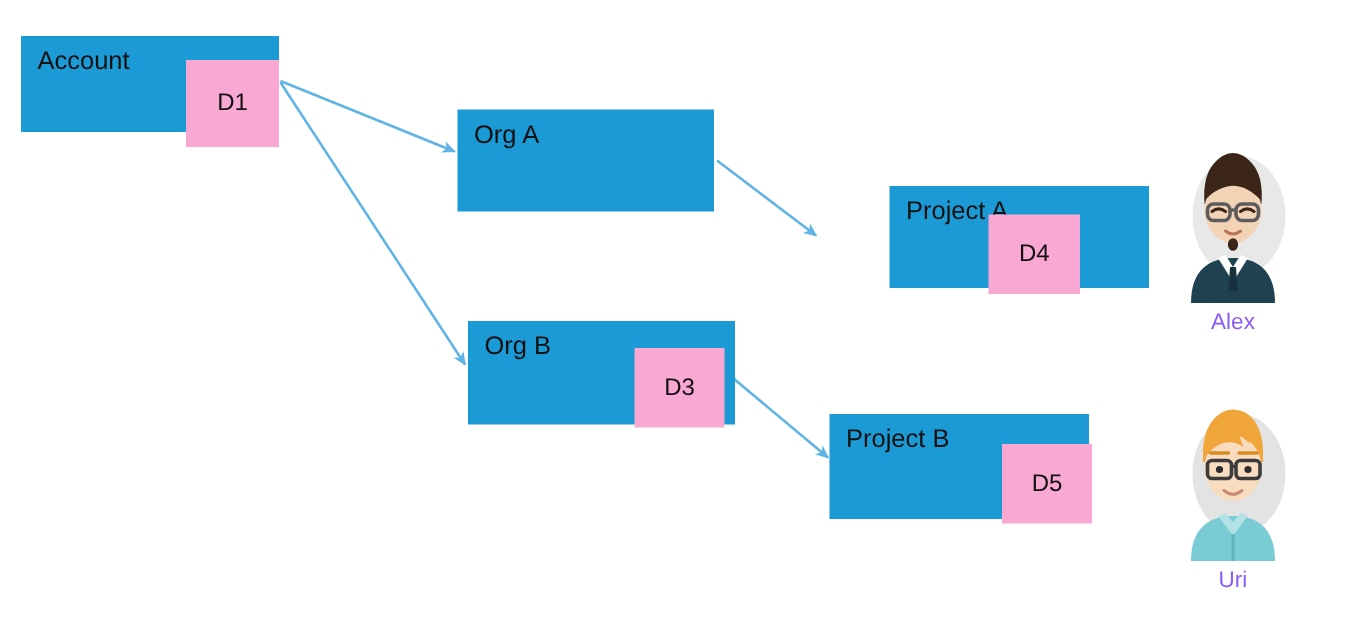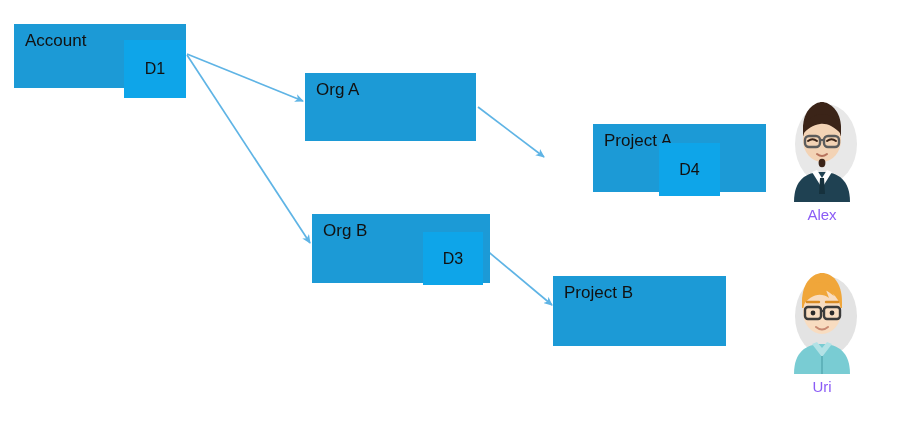--- a/index.html
+++ b/index.html
@@ -44,21 +44,21 @@
     left: 11px;
     top: 7px;
     color: #111111;
     font-size: 17px;
     line-height: 20px;
     white-space: nowrap;
     font-family: "Liberation Sans", sans-serif;
   }
   .node-badge {
     position: absolute;
-    background: #0ea5e9;
+    background: #f9a8d4;
     box-sizing: border-box;
     text-decoration: underline;
   }
   .badge-label {
     position: absolute;
     left: 0;
     right: 0;
     top: 50%;
     transform: translateY(-50%);
     text-align: center;
@@ -136,20 +136,23 @@
     </div>
     <div class="node-badge" style="left:114px; top:19px; width:61px; height:53px;">
       <span class="badge-label">D4</span>
     </div>
   </div>
 
   <div class="node" style="left:553px; top:276px; width:175px; height:73px;">
     <div class="node-box" style="width:173px; height:70px;">
       <span class="node-label">Project B</span>
     </div>
+    <div class="node-badge" style="left:115px; top:20px; width:60px; height:53px;">
+      <span class="badge-label">D5</span>
+    </div>
   </div>
 
   <div class="person" style="left:774px; top:92px;">
     <svg class="person-avatar" viewBox="0 0 96 110" xmlns="http://www.w3.org/2000/svg">
       <ellipse cx="52" cy="52" rx="31" ry="40" fill="#e8e8e8"></ellipse>
       <path d="M20 110 C20 88 32 80 48 80 C64 80 76 88 76 110 Z" fill="#1f4152"></path>
       <path d="M38 80 L48 96 L58 80 L53 78 L48 86 L43 78 Z" fill="#ffffff"></path>
       <path d="M46 86 L50 86 L51 102 L45 102 Z" fill="#16313d"></path>
       <path d="M29 36 C29 18 41 10 48 10 C55 10 67 18 67 36 L67 44 L29 44 Z" fill="#3b2418"></path>
       <ellipse cx="48" cy="48" rx="19" ry="22" fill="#f3d3b5"></ellipse>

